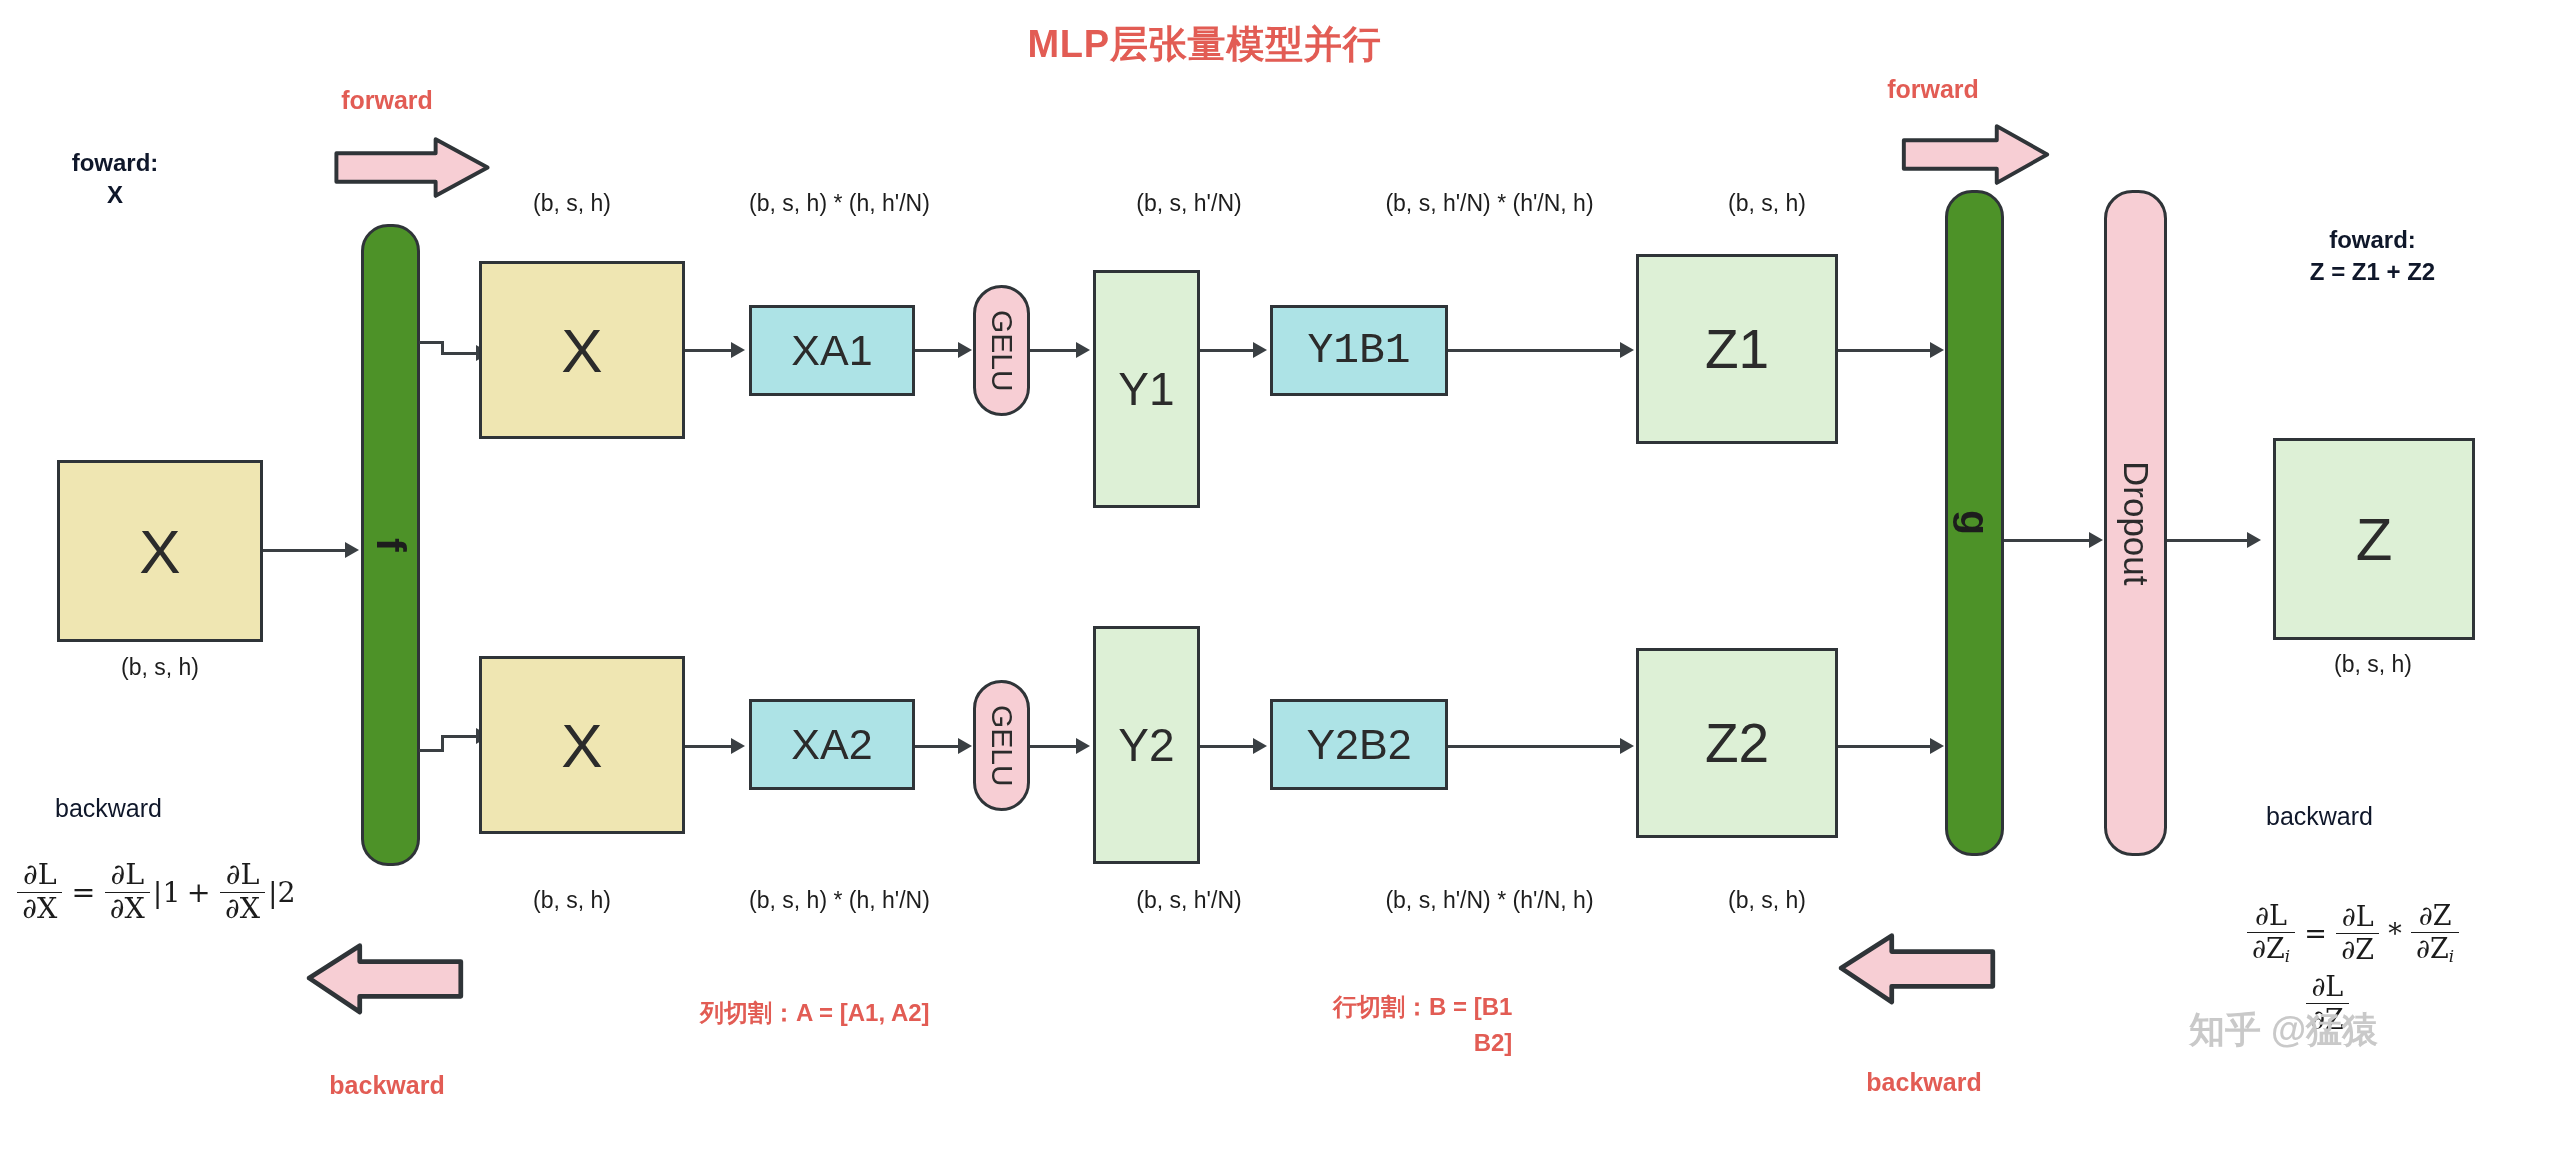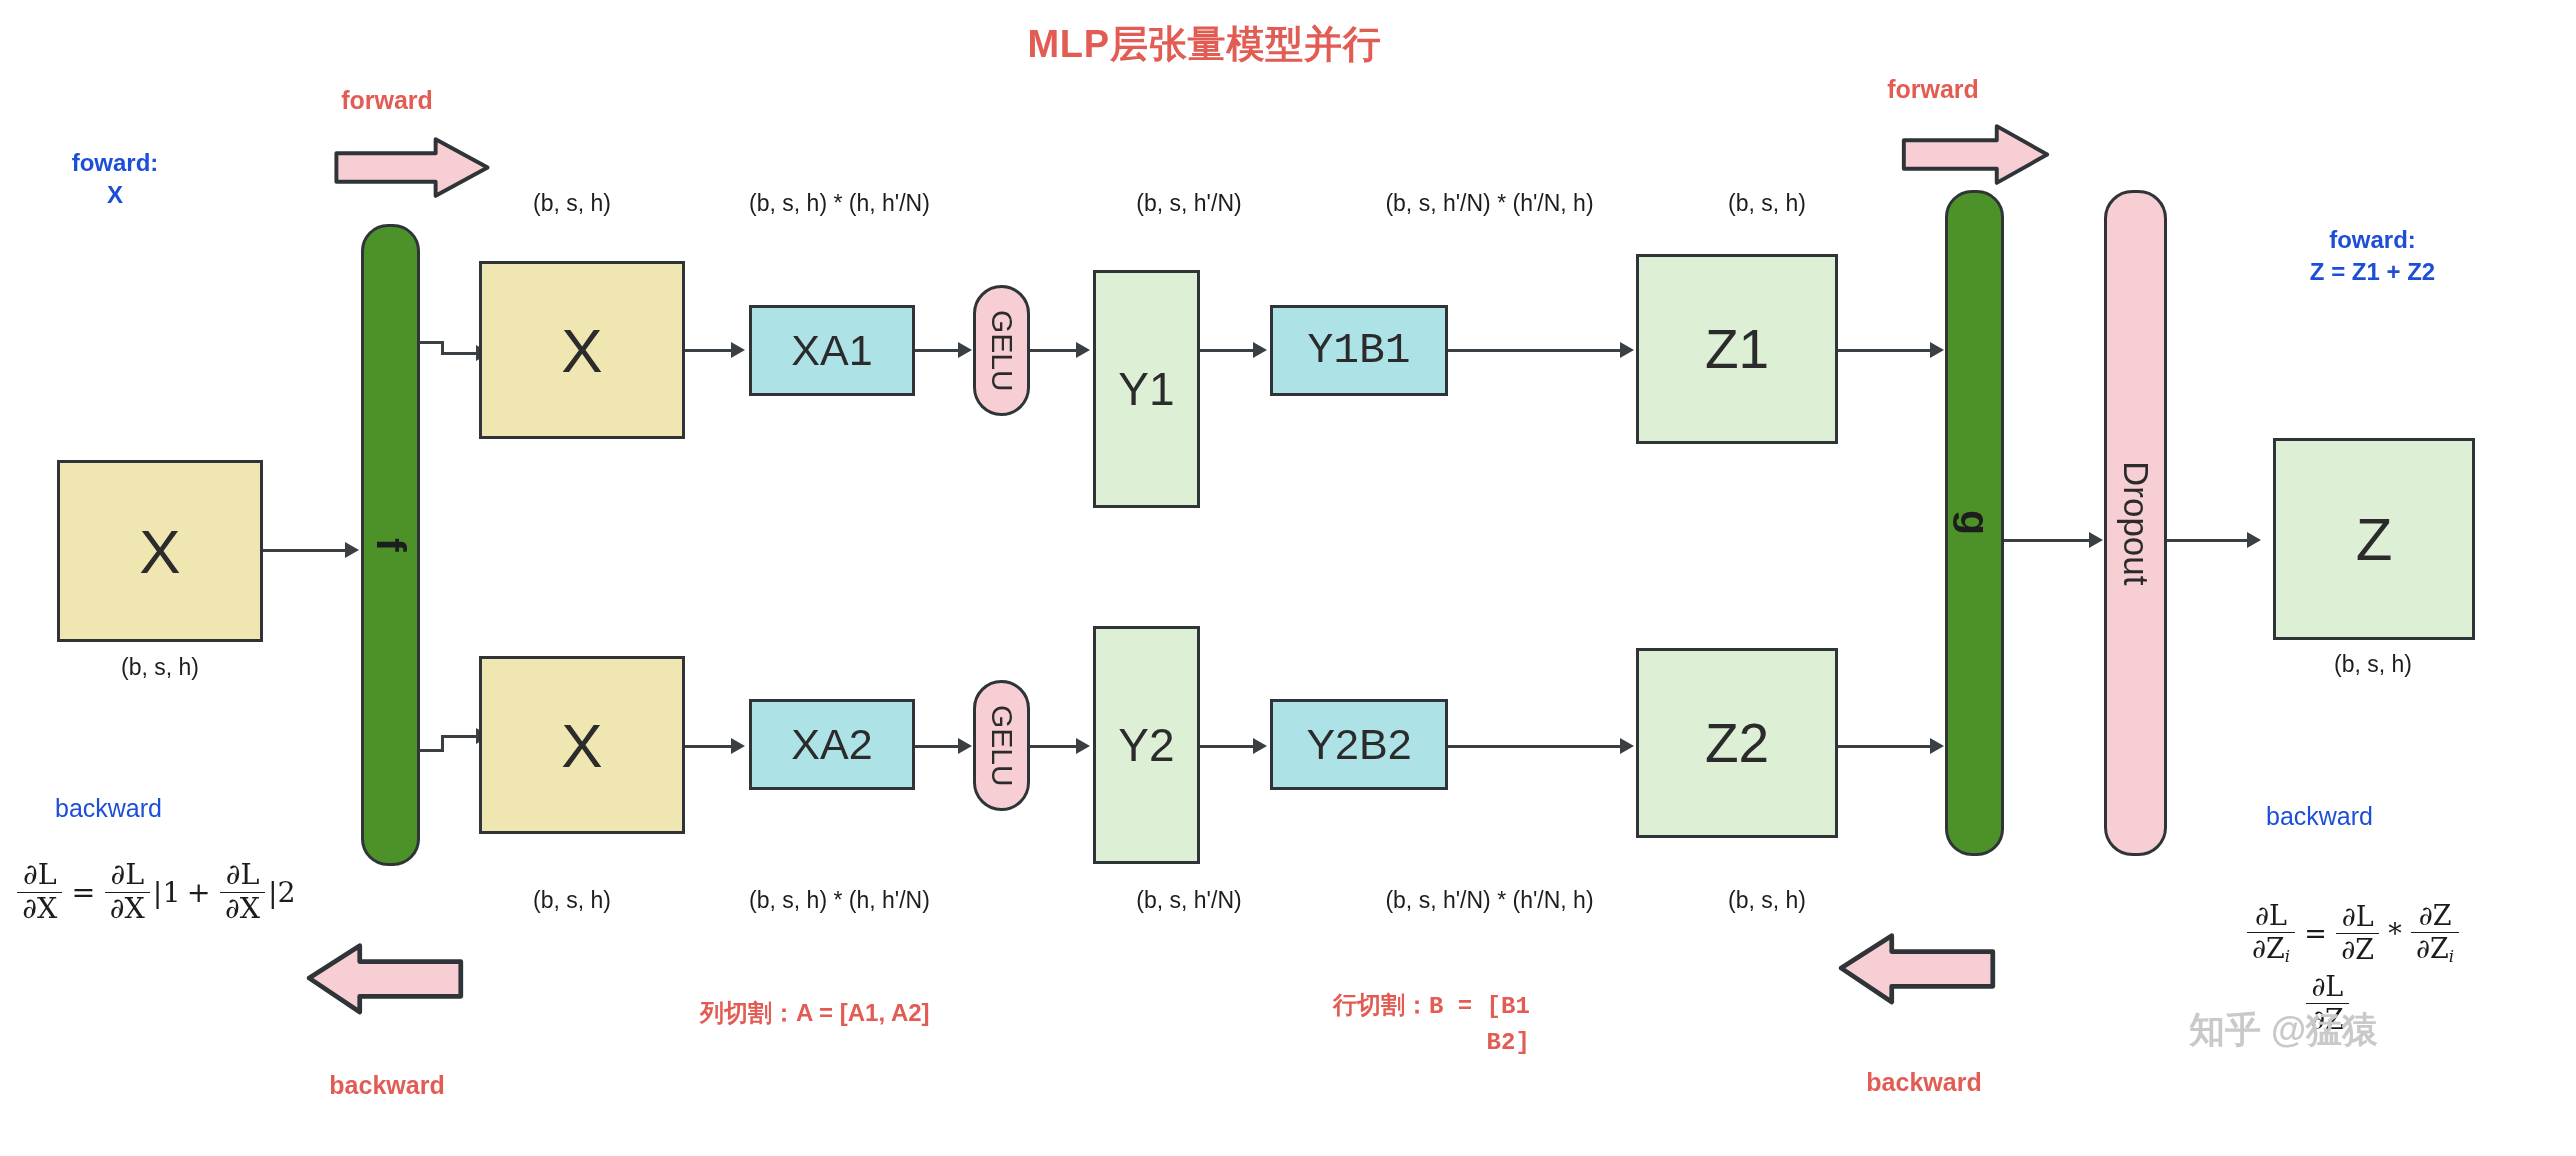--- a/index.html
+++ b/index.html
@@ -25,21 +25,21 @@
     width: 555px;
     text-align: center;
     font-size: 38px;
     font-weight: bold;
     color: #e25c54;
     letter-spacing: 0.8px;
   }
 
   
   .plain {
-    color: #1d4ed8;
+    color: #0f172a;
     font-size: 24px;
     line-height: 1.35;
   }
   .plain.bold { font-weight: bold; }
   .center { text-align: center; }
   .red {
     color: #e25c54;
     font-weight: bold;
   }
   .dim {
@@ -258,21 +258,21 @@
 
   <div class="abs plain bold center" style="left:2234px; top:224px; width:277px;">
     <div>foward:</div>
     <div>Z = Z1 + Z2</div>
   </div>
 
   <div class="abs red" style="left:700px; top:997px; font-size:24px;">
     <span>列切割：</span><span>A = [A1, A2]</span>
   </div>
 
-  <div class="abs red" style="left:1333px; top:989px; font-size:24px; line-height:1.5;font-family:Liberation Mono, monospace;">
+  <div class="abs red" style="left:1333px; top:989px; font-size:24px; line-height:1.5;">
     <span>行切割：</span><span>B = [B1</span>
     <div style="padding-left:139px;text-align:right;">B2]</div>
   </div>
 
   <div class="abs plain" style="left:55px; top:792px; font-size:25px;">backward</div>
 
   <div class="abs math" style="left:14.3px; top:860px; font-size:28.5px;">
     <span class="frac">
       <span class="num">∂L</span>
       <span class="den">∂X</span>

